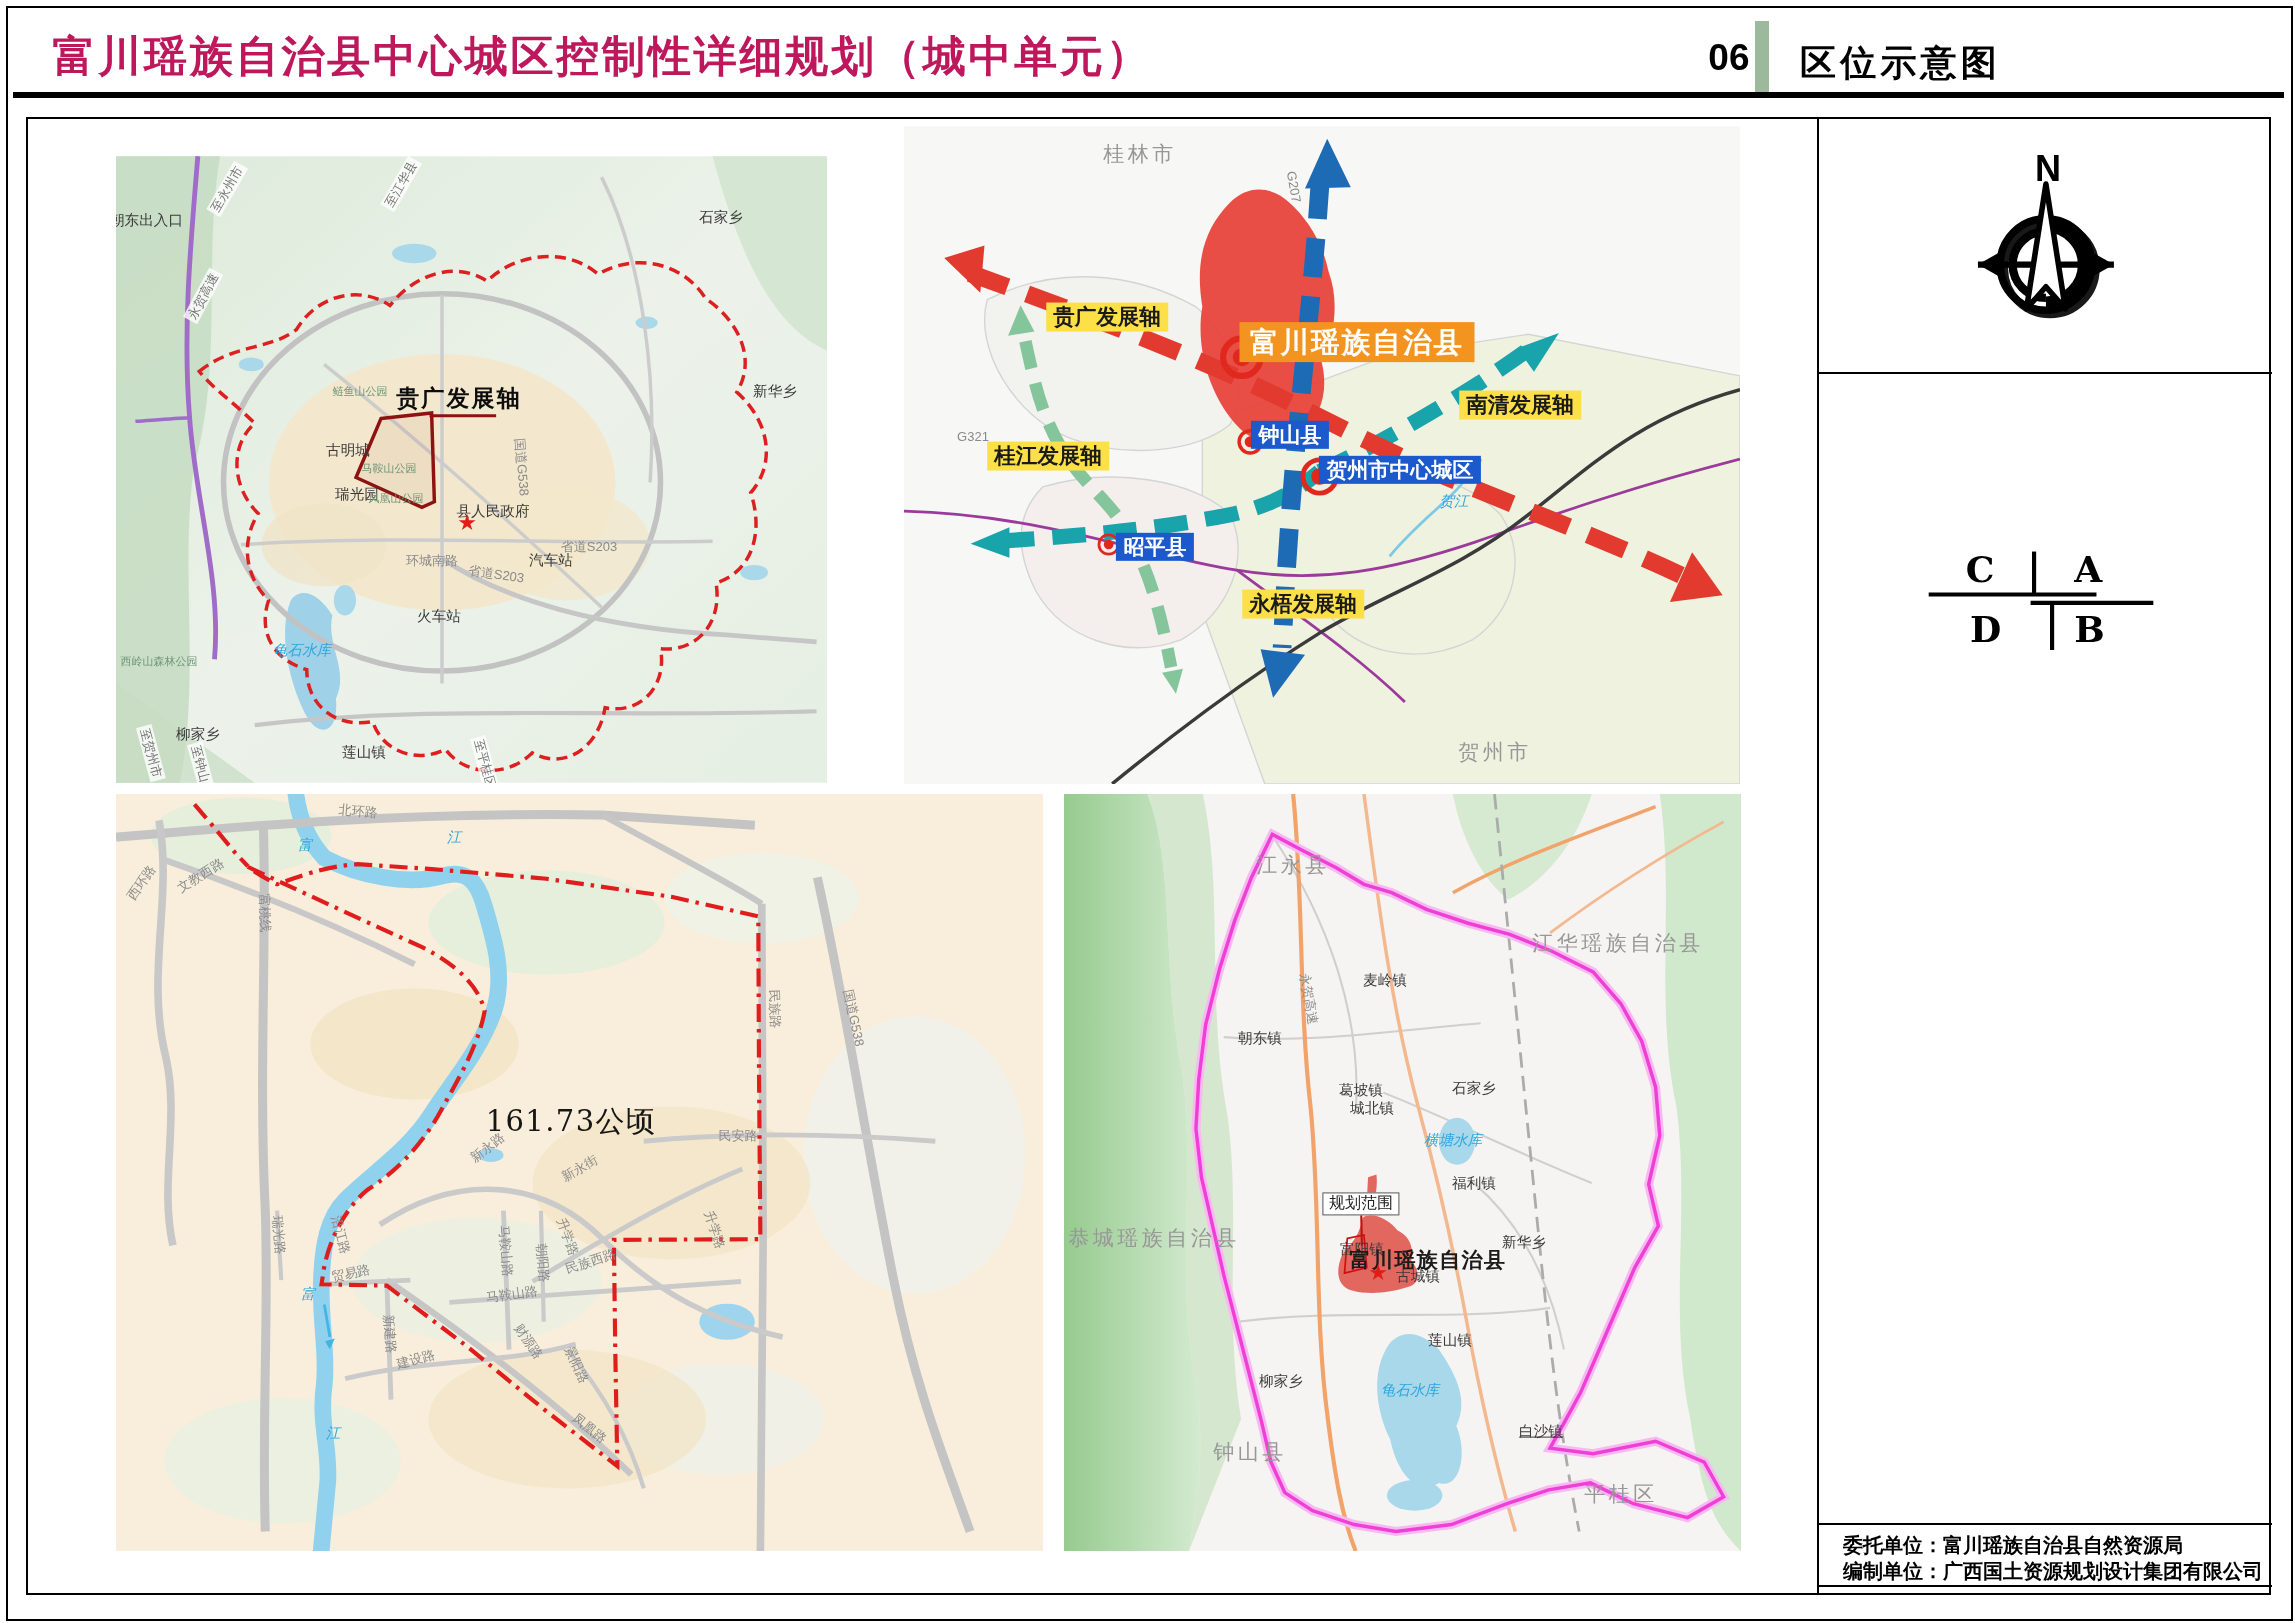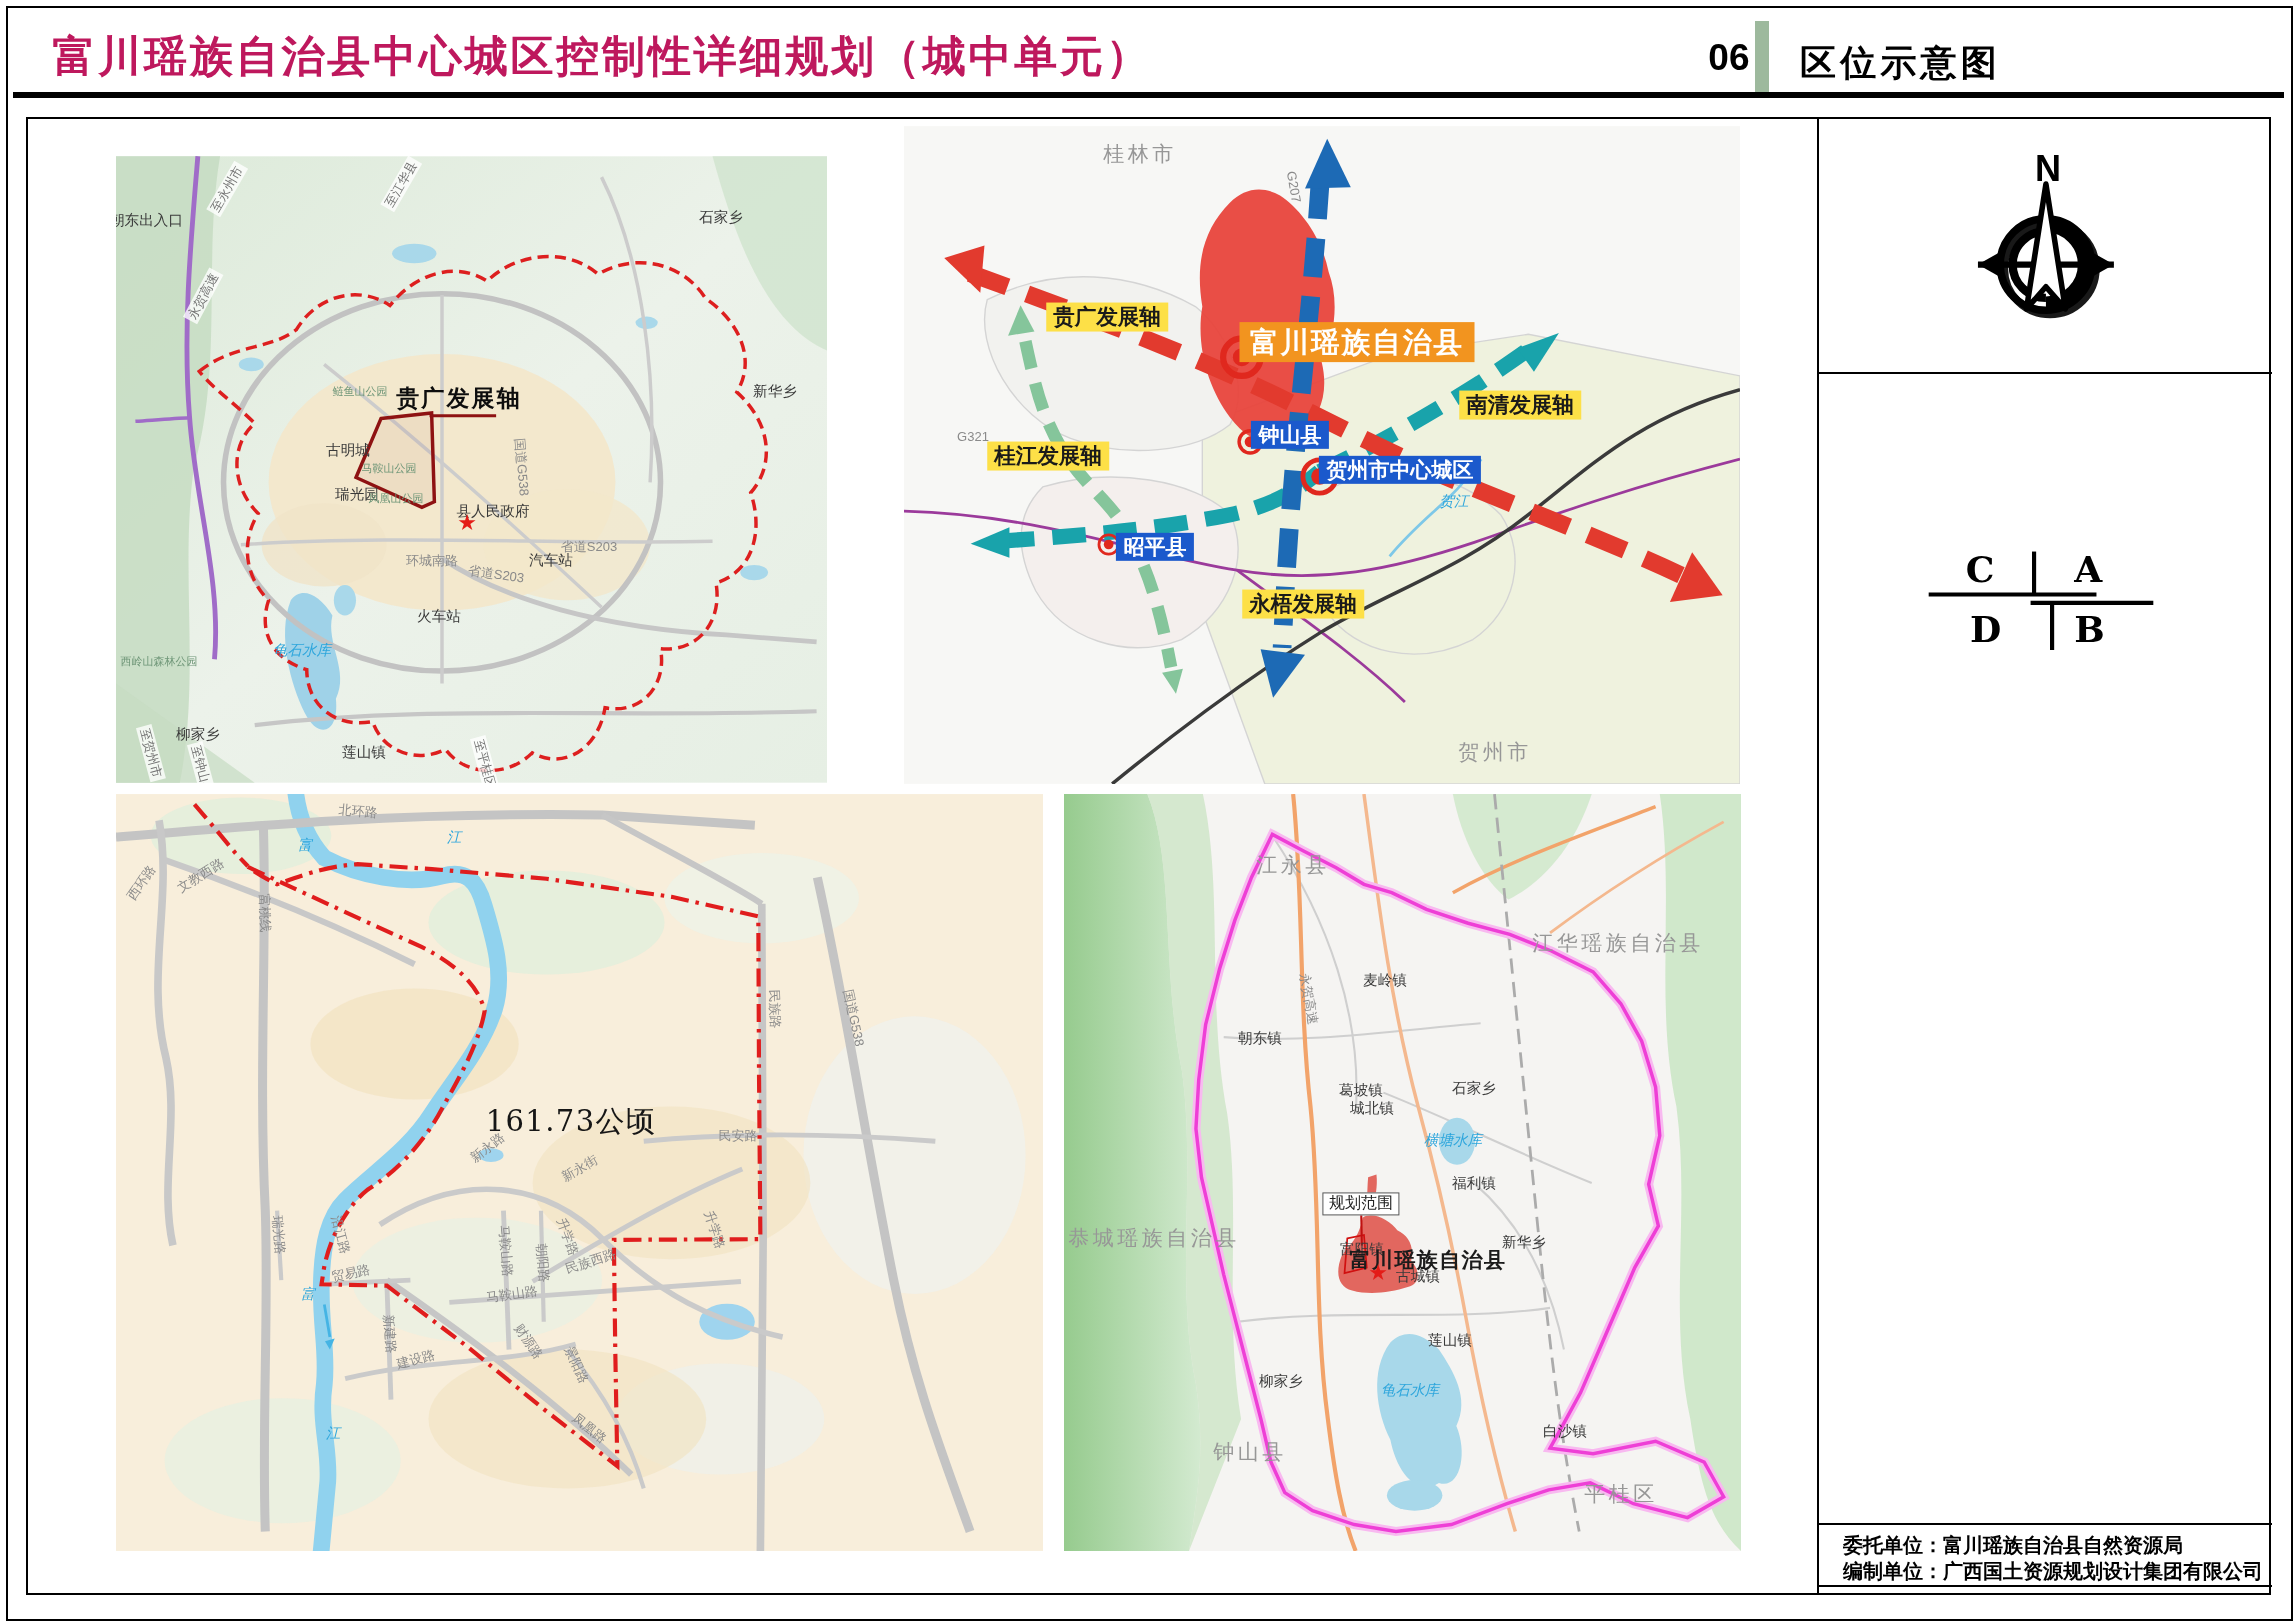--- a/index.html
+++ b/index.html
@@ -306,21 +306,21 @@
         <span class="ml gray" style="left: 554px; top: 149px;">江华瑶族自治县</span>
         <span class="ml boxed" style="left: 297px; top: 410px;">规划范围</span>
         <span class="ml small-town" style="left: 298px; top: 455px;">富阳镇</span>
         <span class="ml city-name" style="left: 364px; top: 466px;">富川瑶族自治县</span>
         <span class="ml star" style="left: 314px; top: 479px;">★</span>
         <span class="ml small-town" style="left: 354px; top: 482px;">古城镇</span>
         <span class="ml small-town" style="left: 460px; top: 448px;">新华乡</span>
         <span class="ml small-town" style="left: 386px; top: 546px;">莲山镇</span>
         <span class="ml water" style="left: 346px; top: 596px;">龟石水库</span>
         <span class="ml small-town" style="left: 217px; top: 587px;">柳家乡</span>
-        <span class="ml small-town" style="left: 501px; top: 637px;">白沙镇</span>
+        <span class="ml small-town" style="left: 477px; top: 637px; text-decoration: underline;">白沙镇</span>
         <span class="ml gray" style="left: 186px; top: 658px;">钟山县</span>
         <span class="ml gray" style="left: 557px; top: 700px;">平桂区</span>
         <span class="ml gray" style="left: 90px; top: 444px;">恭城瑶族自治县</span>
       </div>
   </div>
 
   <div class="rpanel">
     <div class="compass-box">
       <svg width="160" height="215" viewBox="0 0 230 310" style="position:absolute;left:149px;top:29px;">
         <text x="115" y="48" text-anchor="middle" font-size="52" font-weight="bold" font-family="Liberation Sans,sans-serif" fill="#000">N</text>

